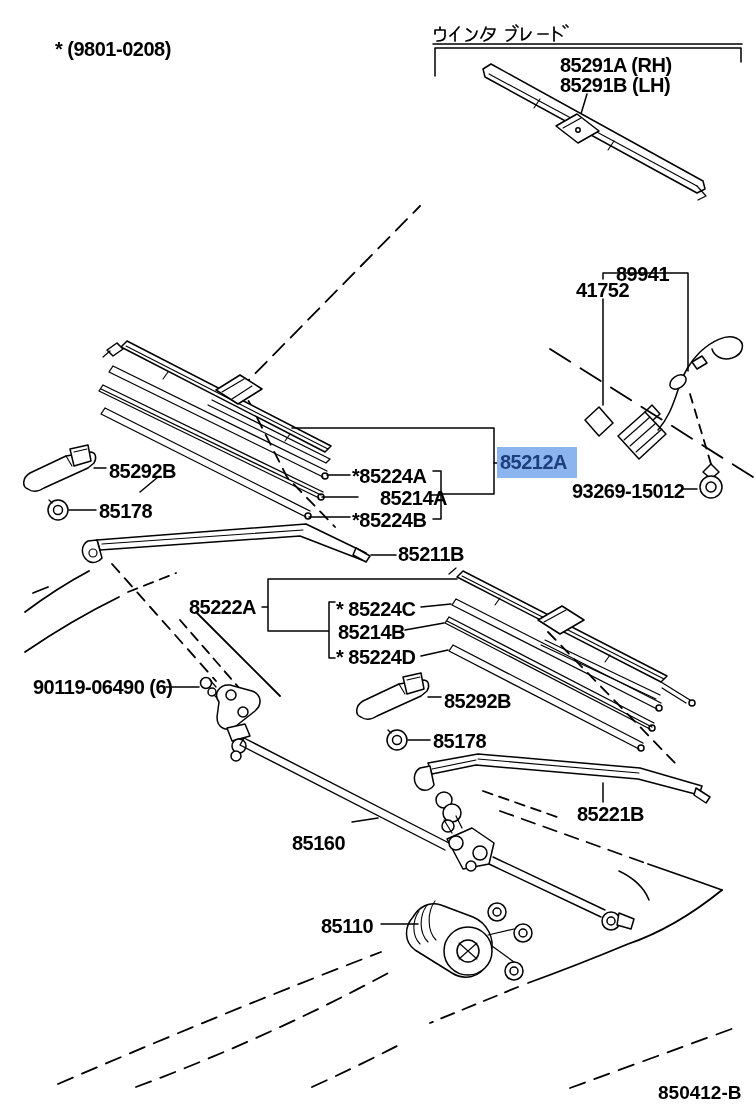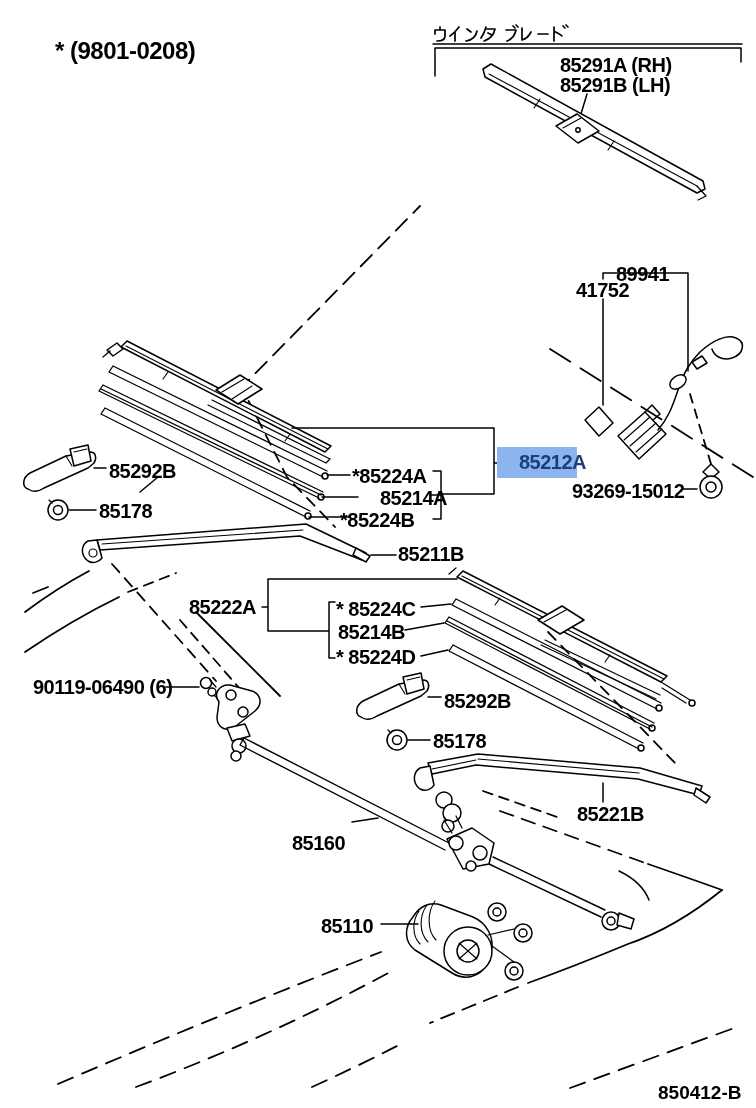--- a/index.html
+++ b/index.html
@@ -1,25 +1,25 @@
 <!DOCTYPE html>
 <html><head>
 <meta charset="utf-8">
 <style>
   html,body{margin:0;padding:0;background:#fff;}
   .canvas{position:relative;width:756px;height:1108px;background:#ffffff;overflow:hidden;
           font-family:"Liberation Sans",sans-serif;}
   svg.art{position:absolute;left:0;top:0;}
   .lbl{position:absolute;font-weight:bold;font-size:20px;line-height:1;color:#000;
        letter-spacing:-0.5px;white-space:nowrap;}
-  .lbl.small{font-size:24px;}
+  .lbl.small{font-size:20px;}
   .lbl.code{font-size:19px;letter-spacing:0;text-align:right;}
   .lbl.jp{font-size:15px;letter-spacing:1px;color:transparent;margin-left:29px;} 
   .hl{position:absolute;left:497px;top:447px;width:80px;height:31px;background:#8cb4ee;}
-  .hl span{display:block;padding-left:22px;line-height:31px;font-weight:bold;font-size:20px;
+  .hl span{display:block;padding-left:3px;line-height:31px;font-weight:bold;font-size:20px;
            letter-spacing:-0.5px;color:#1d3e7d;white-space:nowrap;}
 </style>
 </head>
 <body>
 
 <div class="canvas">
 
   <svg class="art" width="756" height="1108" viewBox="0 0 756 1108" fill="none" stroke="#000" stroke-width="1.5" stroke-linecap="round" stroke-linejoin="round">
 
     <g stroke-width="1.7">
@@ -234,21 +234,21 @@
   <div class="lbl" style="left:560px;top:75px">85291B (LH)</div>
 
   <div class="lbl" style="left:616px;top:264px">89941</div>
   <div class="lbl" style="left:576px;top:280px">41752</div>
 
   <div class="lbl" style="left:109px;top:461px">85292B</div>
   <div class="lbl" style="left:99px;top:501px">85178</div>
 
   <div class="lbl" style="left:352px;top:466px">*85224A</div>
   <div class="lbl" style="left:380px;top:488px">85214A</div>
-  <div class="lbl" style="left:340px;top:510px">*85224B</div>
+  <div class="lbl" style="left:352px;top:510px">*85224B</div>
 
   <div class="hl">
     <span>85212A</span>
   </div>
 
   <div class="lbl" style="left:572px;top:481px">93269-15012</div>
 
   <div class="lbl" style="left:398px;top:544px">85211B</div>
 
   <div class="lbl" style="left:189px;top:597px">85222A</div>

